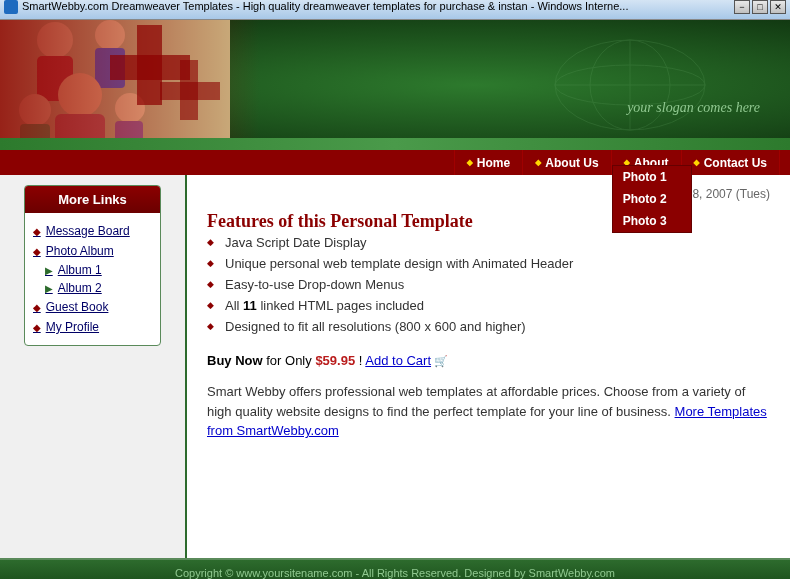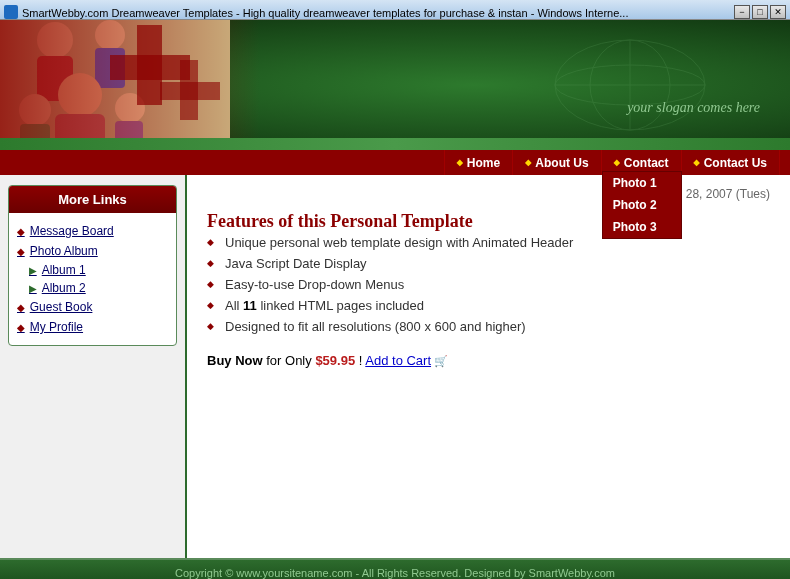--- a/index.html
+++ b/index.html
@@ -3,21 +3,21 @@
   <meta charset="utf-8">
   <style>
     * { margin: 0; padding: 0; box-sizing: border-box; }
     body { width: 790px; height: 579px; font-family: Arial, sans-serif; font-size: 13px; background: #2d6b2d; overflow: hidden; }
 
     
     .title-bar {
       background: linear-gradient(to bottom, #d4e4f4, #a8c8e8);
       height: 20px;
       display: flex;
-      align-items: flex-end;
+      align-items: flex-start;
       padding: 0 4px;
       border-bottom: 1px solid #888;
       font-size: 11px;
       color: #000;
     }
     .title-bar-icon { width: 14px; height: 14px; margin-right: 4px; background: #1e6bbf; border-radius: 2px; display: inline-block; }
     .title-bar-text { flex: 1; overflow: hidden; white-space: nowrap; text-overflow: ellipsis; font-size: 11px; }
     .title-bar-buttons { display: flex; gap: 2px; }
     .tb-btn { width: 16px; height: 14px; border: 1px solid #555; background: linear-gradient(to bottom, #e8e8e8, #c0c0c0); font-size: 9px; display: flex; align-items: center; justify-content: center; cursor: pointer; }
 
@@ -90,21 +90,21 @@
       position: relative;
       border-right: 1px solid #a00000;
     }
     .nav-item:first-child { border-left: 1px solid #a00000; }
     .nav-diamond { color: #ffd700; margin-right: 4px; font-size: 8px; }
 
     
     .dropdown { position: relative; }
     .dropdown-menu {
       position: absolute;
-      top: 21px; left: 0;
+      top: 15px; left: 0;
       background: #8b0000;
       z-index: 200;
       min-width: 80px;
       border: 1px solid #600;
     }
     .dropdown-item {
       color: #fff;
       padding: 4px 10px;
       font-size: 12px;
       cursor: pointer;
@@ -115,21 +115,21 @@
     .main-wrapper {
       display: flex;
       height: 383px;
       background: #f0f0f0;
     }
 
     
     .sidebar {
       width: 185px;
       background: #f0f0f0;
-      padding: 10px 8px;
+      padding: 10px 24px;
       flex-shrink: 0;
       border-radius: 6px;
     }
     .sidebar-box {
       background: #fff;
       border: 1px solid #5a8a5a;
       border-radius: 4px;
       overflow: hidden;
     }
     .sidebar-header {
@@ -299,21 +299,21 @@
   <div class="nav-item">
     <span class="nav-diamond">◆</span>
     <span>Home</span>
   </div>
   <div class="nav-item">
     <span class="nav-diamond">◆</span>
     <span>About Us</span>
   </div>
   <div class="nav-item dropdown">
     <span class="nav-diamond">◆</span>
-    <span>Contact</span>
+    <span>About</span>
     <div class="dropdown-menu">
       <a class="dropdown-item">Photo 1</a>
       <a class="dropdown-item">Photo 2</a>
       <a class="dropdown-item">Photo 3</a>
     </div>
   </div>
   <div class="nav-item">
     <span class="nav-diamond">◆</span>
     <span>Contact Us</span>
   </div>
@@ -355,24 +355,24 @@
     </div>
   </div>
 
   <div class="content">
     <div class="content-date">Aug 28, 2007 (Tues)</div>
 
     <div class="content-title">Features of this Personal Template</div>
 
     <ul class="feature-list">
       <li>
-        <span>Unique personal web template design with Animated Header</span>
+        <span>Java Script Date Display</span>
       </li>
       <li>
-        <span>Java Script Date Display</span>
+        <span>Unique personal web template design with Animated Header</span>
       </li>
       <li>
         <span>Easy-to-use Drop-down Menus</span>
       </li>
       <li>
         All <em><span>11</span></em> linked HTML pages included
       </li>
       <li>
         <span>Designed to fit all resolutions (800 x 600 and higher)</span>
       </li>
@@ -380,19 +380,23 @@
 
     <div class="buy-section">
       <span class="buy-bold">Buy Now</span>
       <span> for Only </span>
       <span class="buy-price">$59.95</span>
       <span>! </span>
       <a class="buy-link">Add to Cart</a>
       <span style="font-size:11px;">🛒</span>
     </div>
 
+    <div class="content-text">
+      <span>Smart Webby offers professional web templates at affordable prices. Choose from a variety of high quality website designs to find the perfect template for your line of business.</span>
+      <a class="more-link">More Templates from SmartWebby.com</a>
+    </div>
   </div>
 
 </div>
 
 <div class="footer">
   <span>Copyright © www.yoursitename.com - All Rights Reserved. Designed by SmartWebby.com</span>
 </div>
 
 </body></html>

